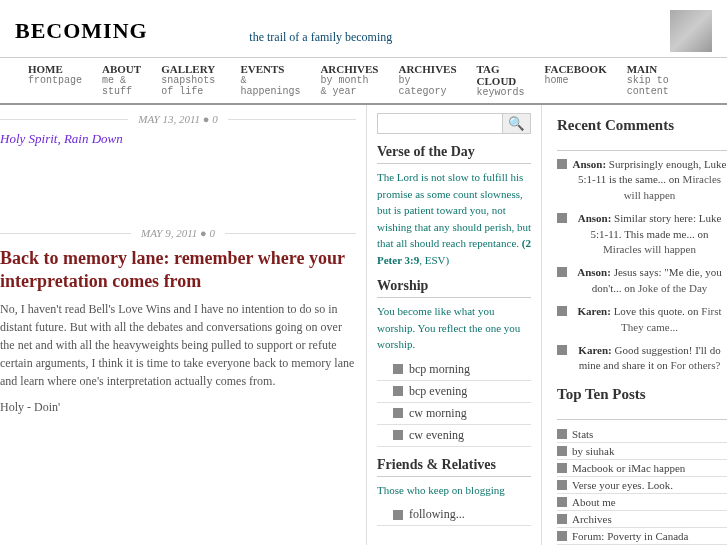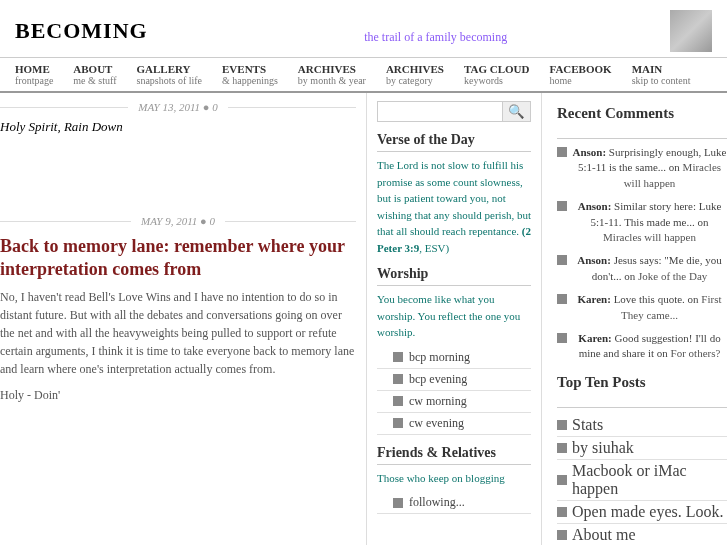--- a/index.html
+++ b/index.html
@@ -2,36 +2,36 @@
 <html><head>
   <meta charset="utf-8">
   <style>
     * { margin: 0; padding: 0; box-sizing: border-box; }
     body { font-family: Georgia, 'Times New Roman', serif; font-size: 13px; color: #333; background: #fff; }
     a { color: #555; text-decoration: none; }
 
     
     #header { display: flex; align-items: center; padding: 10px 15px 5px 15px; border-bottom: 1px solid #ccc; gap: 48px; }
     #site-title { font-size: 22px; font-weight: bold; letter-spacing: 1px; color: #000; flex: 1; }
-    #tagline { flex: 2; text-align: center; font-size: 12px; color: #8b5cf6; font-style: normal; margin-top: 12px; }
+    #tagline { flex: 2; text-align: left; font-size: 12px; color: #0c4a6e; font-style: normal; margin-top: 12px; }
     #header-avatar { width: 40px; height: 40px; background: #999; overflow: hidden; }
 
     
-    #nav { display: flex; padding: 5px 15px; border-bottom: 2px solid #999; }
+    #nav { display: flex; padding: 5px 28px; border-bottom: 2px solid #999; }
     .nav-item { margin-right: 20px; }
     .nav-item .nav-label { font-size: 11px; font-weight: bold; color: #333; text-transform: uppercase; display: block; }
-    .nav-item .nav-sub { font-size: 10px; color: #777; display: block; }
+    .nav-item .nav-sub { font-size: 10px; color: #777; display: block; font-family: Liberation Mono, monospace; }
     #main-content { flex: 1; min-width: 0; padding-right: 10px; border-right: 1px solid #ddd; }
     #sidebar-right { width: 185px; padding-left: 15px; flex-shrink: 0; }
 
     
     .post-date-bar { display: flex; align-items: center; margin: 8px 0 4px 0; color: #999; font-size: 11px; font-style: italic; }
     .post-date-bar::before { content: ''; flex: 1; height: 1px; background: #ddd; margin-right: 10px; }
     .post-date-bar::after { content: ''; flex: 1; height: 1px; background: #ddd; margin-left: 10px; }
-    .post-title-link { font-size: 13px; font-style: italic; color: #000000; display: block; margin: 6px 0 4px 0; }
+    .post-title-link { font-size: 13px; font-style: italic; color: #6d28d9; display: block; margin: 6px 0 4px 0; }
     .post-excerpt { font-size: 12px; color: #555; line-height: 1.5; margin-bottom: 8px; }
     .post-full-title { font-size: 18px; font-weight: bold; color: #7f1d1d; margin: 8px 0 6px 0; line-height: 1.3; }
 
     
     #middle-col { width: 175px; padding: 0 10px; border-right: 1px solid #ddd; flex-shrink: 0; }
     .search-bar { display: flex; margin: 8px 0; }
     .search-bar input { flex: 1; border: 1px solid #ccc; padding: 2px 4px; font-size: 12px; }
     .search-bar button { background: #eee; border: 1px solid #ccc; border-left: none; padding: 2px 5px; cursor: pointer; }
 
     .widget-title { font-size: 14px; font-weight: bold; color: #333; margin: 10px 0 5px 0; border-bottom: 1px solid #ccc; padding-bottom: 3px; }
@@ -45,21 +45,21 @@
 
     
     .sidebar-section-title { font-size: 15px; font-weight: bold; color: #333; margin: 12px 0 6px 0; border-bottom: 1px solid #ccc; padding-bottom: 16px; }
     .comment-item { display: flex; align-items: flex-start; margin-bottom: 8px; font-size: 11px; line-height: 1.4; text-align: center; }
     .comment-icon { width: 10px; height: 10px; background: #888; display: inline-block; margin-right: 5px; flex-shrink: 0; margin-top: 2px; }
     .comment-text { color: #444; }
     .comment-text strong { font-weight: bold; color: #333; }
 
     .top-post-item { display: flex; align-items: center; padding: 2px 0; border-bottom: 1px solid #e0e0e0; }
     .top-post-icon { width: 10px; height: 10px; background: #888; display: inline-block; margin-right: 5px; flex-shrink: 0; }
-    .top-post-item a { font-size: 16px; color: #444; }
+    .top-post-item a { font-size: 11px; color: #444; }
 
     #three-col { display: flex; }
   </style>
 </head>
 <body>
 
 <div id="header">
   <div id="site-title">BECOMING</div>
   <div id="tagline">the trail of a family becoming</div>
   <div id="header-avatar" style="background: linear-gradient(135deg, #aaa 0%, #ccc 50%, #999 100%); width:42px; height:42px;"></div>
@@ -201,21 +201,21 @@
         <div class="top-post-item">
           <span class="top-post-icon"></span>
           <a>by siuhak</a>
         </div>
         <div class="top-post-item">
           <span class="top-post-icon"></span>
           <a>Macbook or iMac happen</a>
         </div>
         <div class="top-post-item">
           <span class="top-post-icon"></span>
-          <a>Open made eyes. Look.</a>
+          <a>Verse your eyes. Look.</a>
         </div>
         <div class="top-post-item">
           <span class="top-post-icon"></span>
           <a>About me</a>
         </div>
         <div class="top-post-item">
           <span class="top-post-icon"></span>
           <a>Archives</a>
         </div>
         <div class="top-post-item">

